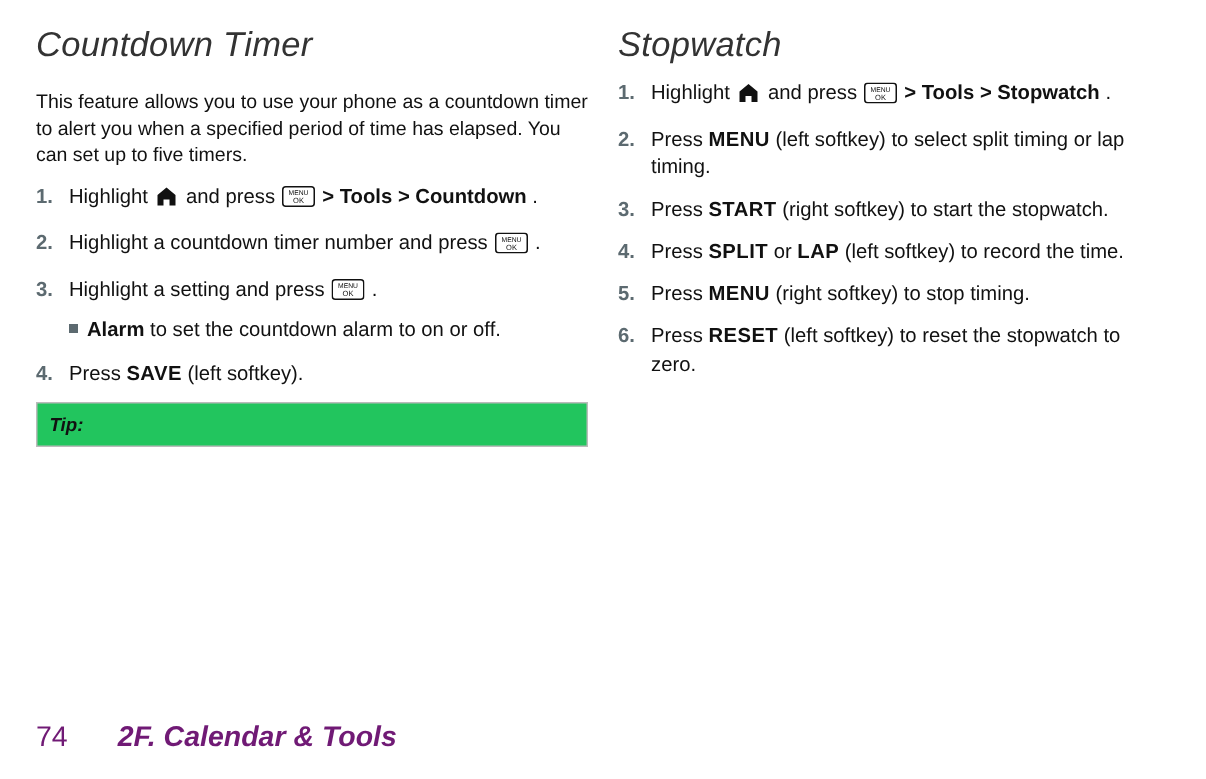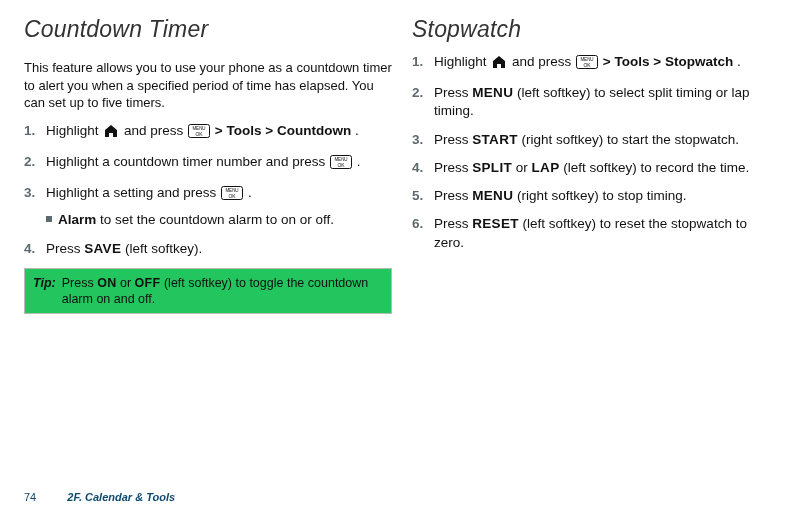--- a/index.html
+++ b/index.html
@@ -97,24 +97,24 @@
   }
   .tip-label {
     font-style: italic;
     font-weight: bold;
     white-space: nowrap;
   }
   .footer {
     position: absolute;
     left: 24px;
     bottom: 16px;
-    font-size: 11px;
+    font-size: 19px;
     font-style: italic;
     font-weight: bold;
-    color: #0c4a6e;
+    color: #701a75;
   }
   .footer .pn {
     font-style: normal;
     margin-right: 28px;
     font-weight: normal;
   }
 </style>
 </head>
 <body>
 
@@ -179,27 +179,20 @@
 
       <li>
         <span>Press </span>
         <span class="soft">SAVE</span>
         <span> (left softkey).</span>
       </li>
     </ol>
 
     <div class="tip-box">
       <span class="tip-label">Tip:</span>
-      <span>
-        <span>Press </span>
-        <span class="soft">ON</span>
-        <span> or </span>
-        <span class="soft">OFF</span>
-        <span> (left softkey) to toggle the countdown alarm on and off.</span>
-      </span>
     </div>
   </div>
 
   <div class="col">
     <h2 class="section-title">Stopwatch</h2>
 
     <ol class="steps">
       <li>
         <span>Highlight </span>
         <span class="icon">

